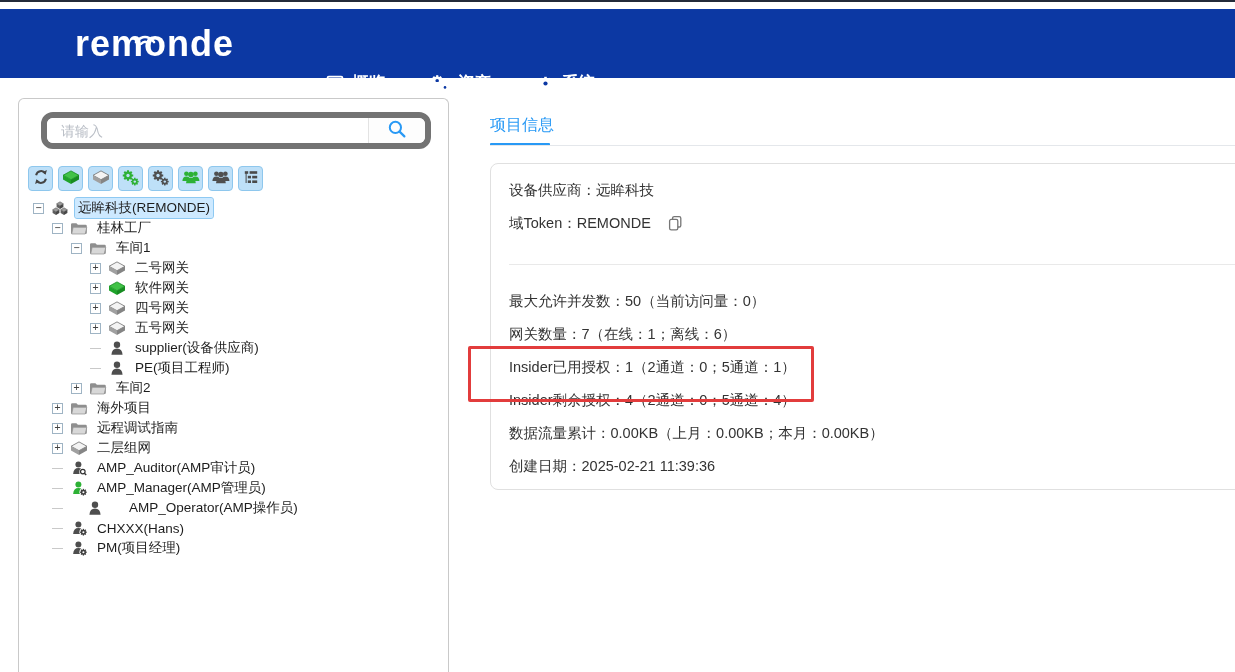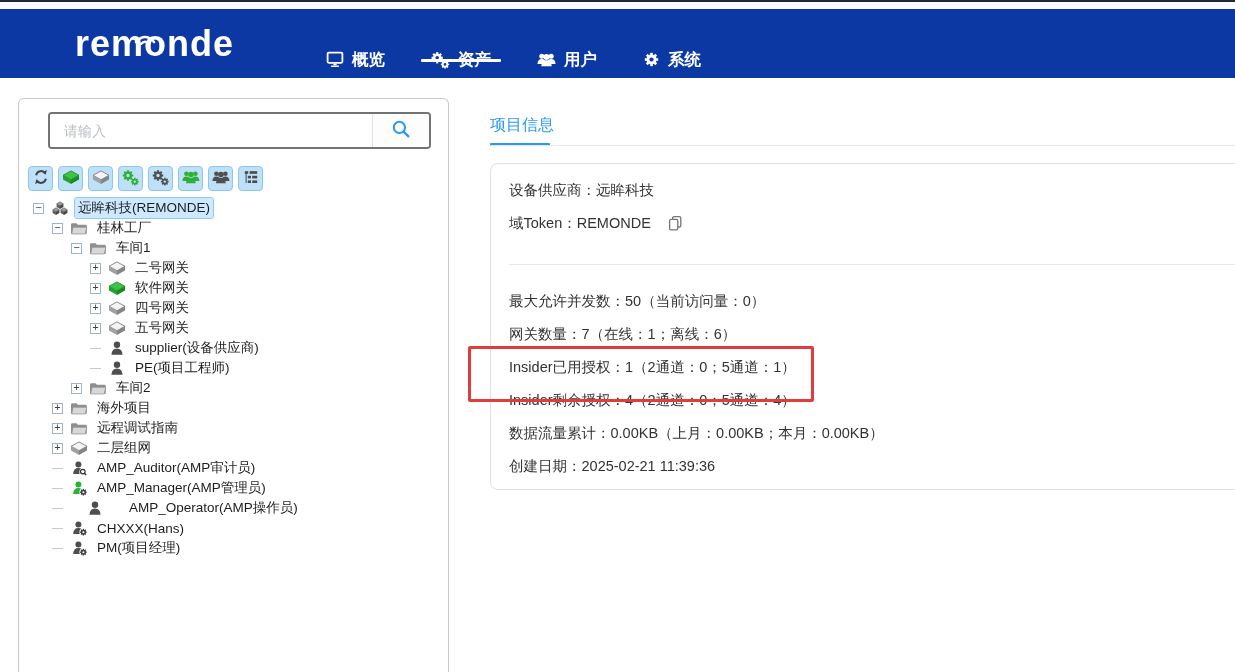--- a/index.html
+++ b/index.html
@@ -8,32 +8,32 @@
 
   
   .top-edge { height:2px; background:#232a3a; }
   .top-gap  { height:7px; background:#fff; }
 
   
   .topbar { height:69px; background:#0c38a3; display:flex; align-items:center; position:relative; }
   .logo { margin-left:75px; color:#fff; font-size:36px; font-weight:bold; letter-spacing:1px;
           position:relative; line-height:1; cursor:pointer; }
   .logo-arcs { position:absolute; left:58px; top:-11px; }
-  .nav { display:flex; margin-left:82px; gap:26px; height:100%; align-items:center;margin-top:32px; }
+  .nav { display:flex; margin-left:82px; gap:26px; height:100%; align-items:flex-end;margin-top:32px; }
   .nav-item { display:flex; align-items:center; gap:8px; color:#fff; font-size:16.5px;
               font-weight:600; position:relative; padding:0 10px; cursor:pointer; }
   .nav-item .ic { display:flex; align-items:center; }
   .nav-item.active::after { content:""; position:absolute; left:0; right:0; bottom:9px;
               height:3px; background:#fff; border-radius:1px; }
 
   
   .sidebar { position:absolute; left:18px; top:98px; width:431px; height:575px;
              border:1px solid #c9c9c9; border-bottom:none; border-radius:6px 6px 0 0; background:#fff; }
-  .search-group { position:absolute; left:29px; right:17px; top:13px; height:37px;
-             border:2px solid #737373; border-radius:4px; display:flex; overflow:hidden; background:#fff; }
+  .search-group { position:absolute; left:22px; right:17px; top:13px; height:37px;
+             border:6px solid #737373; border-radius:12px; display:flex; overflow:hidden; background:#fff; }
   .search-input { flex:1; border:none; outline:none; padding:0 14px; font-size:14px; color:#333;
              font-family:inherit; }
   .search-input::placeholder { color:#b9bec6; }
   .search-btn { width:57px; border:none; border-left:1px solid #e3e3e3; background:#fdfdfd;
              display:flex; align-items:center; justify-content:center; cursor:pointer; }
   .toolbar { position:absolute; left:9px; top:67px; display:flex; gap:5px; }
   .tool-btn { width:25px; height:25px; border:1px solid #8ec7ed; background:#bee0f8; border-radius:4px;
              display:flex; align-items:center; justify-content:center; padding:0; cursor:pointer; }
 
   
@@ -115,33 +115,20 @@
             <rect x="-0.81" y="-4.15" width="1.61" height="2.05" transform="translate(14 13.4) rotate(270)" fill="#fff"></rect>
             <rect x="-0.81" y="-4.15" width="1.61" height="2.05" transform="translate(14 13.4) rotate(315)" fill="#fff"></rect>
             <circle cx="14" cy="13.4" r="3.1" fill="#fff"></circle>
             <circle cx="14" cy="13.4" r="1.30" fill="#0c38a3"></circle>
           </svg>
         </span>
     <span class="nav-label">资产</span>
   </div>
       <div class="nav-item">
     <span class="ic">
-          <svg width="19" height="15" viewBox="0 0 19 15">
-            <circle cx="4.8" cy="4.2" r="2.5" fill="#fff"></circle>
-            <path d="M 0.4249999999999998 11.95 Q 0.7999999999999998 7.075 4.8 7.075 Q 8.8 7.075 9.175 11.95 Z" fill="#fff"></path>
-            <circle cx="14.2" cy="4.2" r="2.5" fill="#fff"></circle>
-            <path d="M 9.825 11.95 Q 10.2 7.075 14.2 7.075 Q 18.2 7.075 18.575 11.95 Z" fill="#fff"></path>
-            <circle cx="9.5" cy="4.9" r="3" fill="#fff"></circle>
-            <path d="M 4.25 14.200000000000001 Q 4.699999999999999 8.35 9.5 8.35 Q 14.3 8.35 14.75 14.200000000000001 Z" fill="#fff"></path>
-          </svg>
-        </span>
-    <span class="nav-label">用户</span>
-  </div>
-      <div class="nav-item">
-    <span class="ic">
           <svg width="17" height="17" viewBox="0 0 17 17">
             <rect x="-1.30" y="-6.70" width="2.60" height="3.30" transform="translate(8.5 8.5) rotate(0)" fill="#fff"></rect>
             <rect x="-1.30" y="-6.70" width="2.60" height="3.30" transform="translate(8.5 8.5) rotate(45)" fill="#fff"></rect>
             <rect x="-1.30" y="-6.70" width="2.60" height="3.30" transform="translate(8.5 8.5) rotate(90)" fill="#fff"></rect>
             <rect x="-1.30" y="-6.70" width="2.60" height="3.30" transform="translate(8.5 8.5) rotate(135)" fill="#fff"></rect>
             <rect x="-1.30" y="-6.70" width="2.60" height="3.30" transform="translate(8.5 8.5) rotate(180)" fill="#fff"></rect>
             <rect x="-1.30" y="-6.70" width="2.60" height="3.30" transform="translate(8.5 8.5) rotate(225)" fill="#fff"></rect>
             <rect x="-1.30" y="-6.70" width="2.60" height="3.30" transform="translate(8.5 8.5) rotate(270)" fill="#fff"></rect>
             <rect x="-1.30" y="-6.70" width="2.60" height="3.30" transform="translate(8.5 8.5) rotate(315)" fill="#fff"></rect>
             <circle cx="8.5" cy="8.5" r="5" fill="#fff"></circle>

